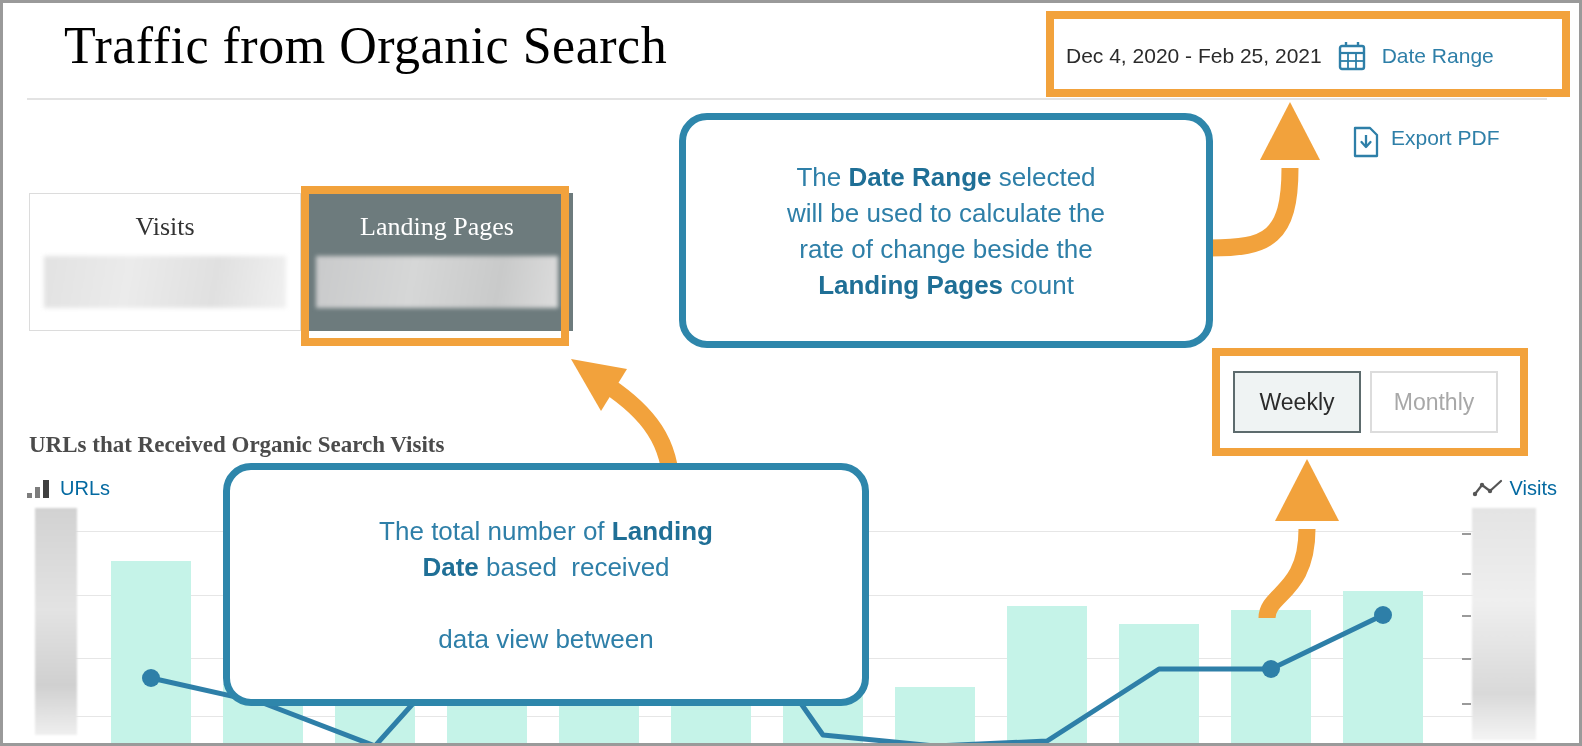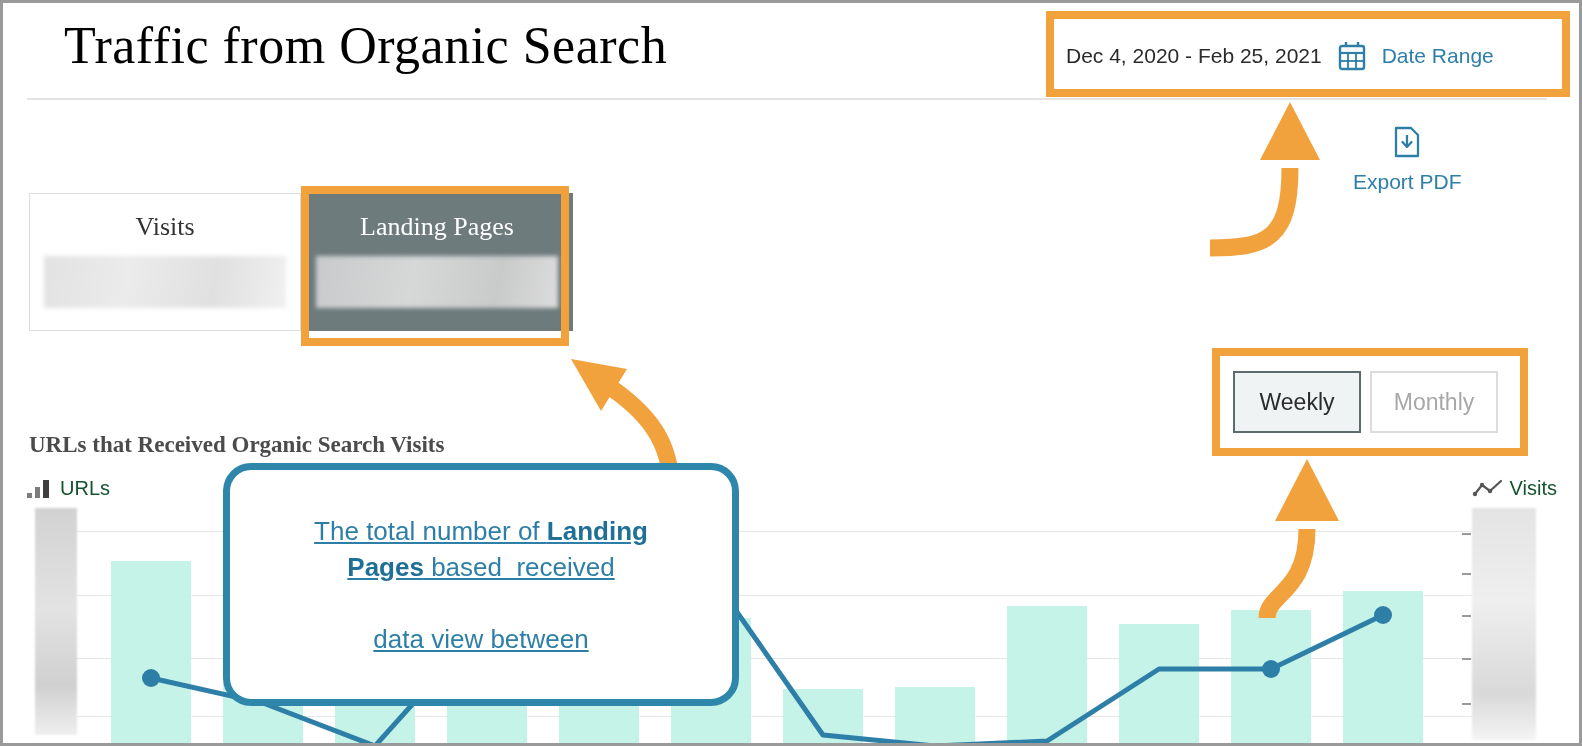--- a/index.html
+++ b/index.html
@@ -39,21 +39,21 @@
   .daterange-row{
     position:absolute;left:1063px;top:36px;height:34px;
     display:flex;align-items:center;gap:16px;white-space:nowrap;
   }
   .daterange-text{font-size:21px;color:#2b2b2b;font-family:"Liberation Sans",sans-serif;}
   .cal-icon{display:inline-block;width:28px;height:30px;position:relative;}
   .dr-label{font-size:21px;color:#2e7fa8;}
 
   .export-row{
     position:absolute;left:1350px;top:123px;
-    display:flex;align-items:center;gap:12px;white-space:nowrap;flex-direction:column;
+    display:flex;align-items:flex-start;gap:12px;white-space:nowrap;
   }
   .pdf-icon{display:inline-block;width:26px;height:32px;position:relative;}
   .export-label{font-size:21px;color:#2e7fa8;}
 
   
   .tabs{position:absolute;left:26px;top:190px;display:flex;}
   .tab{
     width:272px;height:138px;box-sizing:border-box;
     background:#ffffff;border:1px solid #dcdcdc;
     position:relative;
@@ -88,21 +88,21 @@
     position:absolute;left:26px;top:396px;
     font-family:"Liberation Serif", serif;font-weight:bold;
     font-size:23px;color:#4b4b4b;white-space:nowrap;margin-top:33px;
   }
   .legend-left{
     position:absolute;left:24px;top:474px;display:flex;align-items:center;gap:7px;
   }
   .legend-right{
     position:absolute;right:22px;top:474px;display:flex;align-items:center;gap:7px;
   }
-  .legend-text{font-size:20px;color:#14532d;}
+  .legend-text{font-size:20px;color:#0369a1;}
   .bars-icon{display:inline-block;width:26px;height:18px;position:relative;}
   .bars-icon i{position:absolute;bottom:0;background:#7d7d7d;display:block;}
   .bars-icon i:nth-child(1){left:0;width:5px;height:5px;}
   .bars-icon i:nth-child(2){left:8px;width:5px;height:11px;}
   .bars-icon i:nth-child(3){left:16px;width:6px;height:18px;background:#3f3f3f;}
   .line-icon{display:inline-block;width:30px;height:18px;}
 
   .plot{
     position:absolute;left:70px;top:500px;width:1430px;height:243px;
   }
@@ -142,21 +142,21 @@
     position:absolute;box-sizing:border-box;
     background:#ffffff;border:7px solid #2e86ab;border-radius:28px;
     display:flex;align-items:center;justify-content:center;
     text-align:center;color:#2e7fa8;
     font-size:26px;line-height:36px;
     padding:10px 22px;
     z-index:6;
   }
   .callout b{color:#1f6f96;}
   #callout-date{left:676px;top:110px;width:534px;height:235px;}
-  #callout-landing{left:220px;top:460px;width:516px;height:243px;text-decoration:underline;}
+  #callout-landing{left:220px;top:460px;width:646px;height:243px;}
   #callout-toggle{left:862px;top:470px;width:398px;height:218px;}
 
   .arrow{position:absolute;z-index:5;}
   svg{display:block;overflow:visible;}
 </style>
 </head>
 <body>
 
 <div id="root">
 
@@ -278,24 +278,32 @@
   <svg class="arrow" style="left:556px;top:330px" width="180" height="160" viewBox="0 0 180 160">
     <path d="M112 155 C 112 110, 90 80, 48 52" fill="none" stroke="#f2a23c" stroke-width="17" stroke-linecap="butt"></path>
     <polygon points="12,26 68,36 42,78" fill="#f2a23c"></polygon>
   </svg>
 
   <svg class="arrow" style="left:1240px;top:440px" width="150" height="180" viewBox="0 0 150 180">
     <path d="M24 175 C 24 150, 64 150, 64 86" fill="none" stroke="#f2a23c" stroke-width="17" stroke-linecap="butt"></path>
     <polygon points="64,16 96,78 32,78" fill="#f2a23c"></polygon>
   </svg>
 
+  <div class="callout" id="callout-date">
+    <div>
+      <span>The </span><b>Date Range</b><span> selected</span><br>
+      <span>will be used to calculate the</span><br>
+      <span>rate of change beside the</span><br>
+      <b>Landing Pages</b><span> count</span>
+    </div>
+  </div>
 
   <div class="callout" id="callout-landing">
     <div>
       <span>The total number of </span><b>Landing</b><br>
-      <b>Pages</b><span style="white-space:pre"> based  received</span><br>
+      <b>Date</b><span style="white-space:pre"> based  received</span><br>
       <br>
       <span>data view between</span>
     </div>
   </div>
 
 
 </div>
 
 </body></html>

